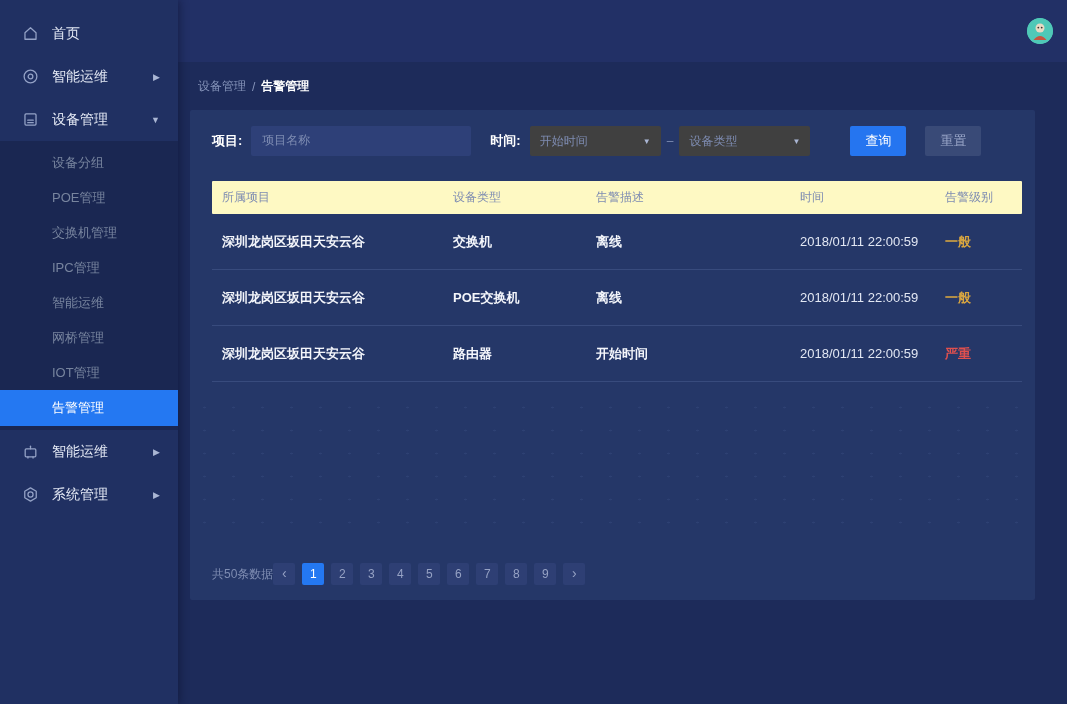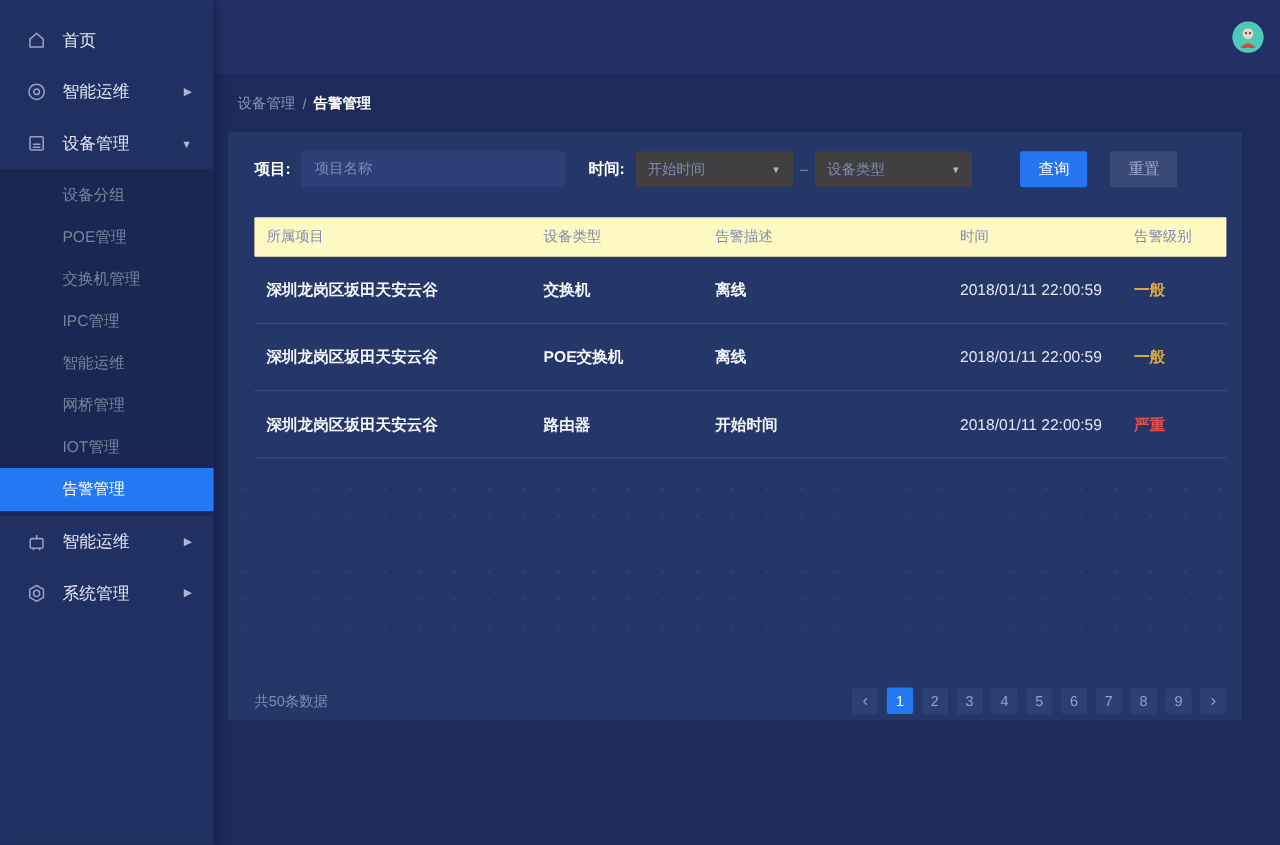--- a/index.html
+++ b/index.html
@@ -99,22 +99,22 @@
   .t-grid { display:grid; grid-template-columns:231px 143px 204px 145px auto; }
   .t-head { background:#fef9c3; height:33px; align-items:center; border-radius:1px; }
   .t-head .cell { font-size:12px; color:#7e8cb2; padding-left:10px; }
   .t-row { height:56px; align-items:center; border-bottom:1px solid rgba(128,148,200,.22); }
   .t-row .cell { font-size:13px; color:#f4f6fb; font-weight:bold; padding-left:10px; }
   .t-row .cell-time { color:#e2e7f3; font-weight:normal; }
   .t-row .cell-level { font-weight:bold; }
 
   
   .panel-footer {
-    position:absolute; left:22px; right:13px; bottom:4px; height:24px;
-    display:flex; align-items:center; justify-content:space-between; z-index:2;gap:47px;
+    position:absolute; left:22px; right:13px; bottom:14px; height:24px;
+    display:flex; align-items:center; justify-content:flex-start; z-index:2;
   }
   .total-text { font-size:12px; color:#7e8cb2; }
   .pager { display:flex; gap:7px; }
   .page-btn {
     width:22px; height:22px; border-radius:2px; background:#2e3f74;
     color:#96a2c4; font-size:12px; display:flex; align-items:center;
     justify-content:center; cursor:pointer; user-select:none;
   }
   .page-btn.active { background:#2478f2; color:#ffffff; }
   .page-btn.arrow { font-size:14px; line-height:1; padding-bottom:2px; }

